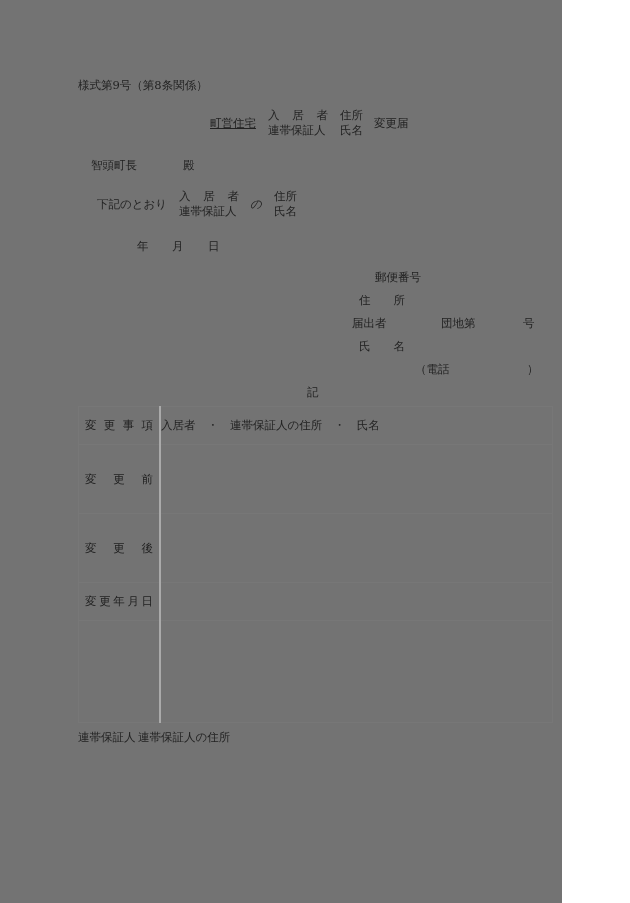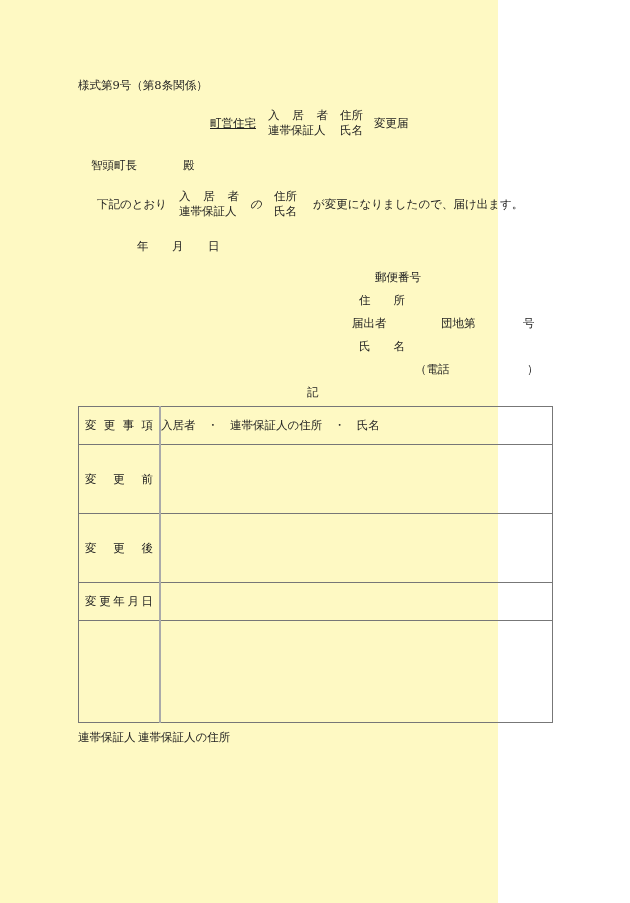--- a/index.html
+++ b/index.html
@@ -1,19 +1,19 @@
 <!DOCTYPE html>
 <html><head>
 <meta charset="utf-8">
 <style>
   html, body { margin:0; padding:0; background:#ffffff; }
   body { width:630px; height:903px; position:relative; overflow:hidden;
          font-family:"DejaVu Serif","Liberation Serif",serif; color:#222; font-size:11.5px; }
   .abs { position:absolute; white-space:nowrap; line-height:1; }
-  .page { position:absolute; left:0; top:0; width:498px; height:903px; background:#fef9c3; }
+  .page { position:absolute; left:0; top:0; width:562px; height:903px; background:#737373; }
   .stack { position:absolute; display:flex; flex-direction:column; gap:3px; line-height:1; }
   .spread { display:flex; justify-content:space-between; }
   table.form { position:absolute; left:78px; top:406px; width:475px; border-collapse:collapse; table-layout:fixed; }
   table.form td { border:1.2px solid #777; padding:0; vertical-align:middle; font-size:11.5px; }
   table.form td.lbl { width:80px; border-right:2px solid #aaa; }
   .lbl-inner { display:flex; justify-content:space-between; padding:0 6px 0 6px; }
   .val-inner { padding-left:0; display:flex; align-items:center; }
 </style>
 </head>
 <body>
@@ -47,21 +47,20 @@
       <span>居</span>
       <span>者</span>
     </div>
     <div>連帯保証人</div>
   </div>
   <div class="abs" style="left:250px;top:199px;font-style:italic;">の</div>
   <div class="stack" style="left:274px;top:191px;">
     <div>住所</div>
     <div>氏名</div>
   </div>
-  <div class="abs" style="left:313px;top:199px;">が変更になりましたので、届け出ます。</div>
 
   <div class="abs" style="left:137px;top:241px;">年</div>
   <div class="abs" style="left:172px;top:241px;">月</div>
   <div class="abs" style="left:208px;top:241px;">日</div>
 
   <div class="abs" style="left:359px;top:272px;margin-left:16px;">郵便番号</div>
   <div class="abs spread" style="left:359px;top:295px;width:46px;">
     <span>住</span>
     <span>所</span>
   </div>

